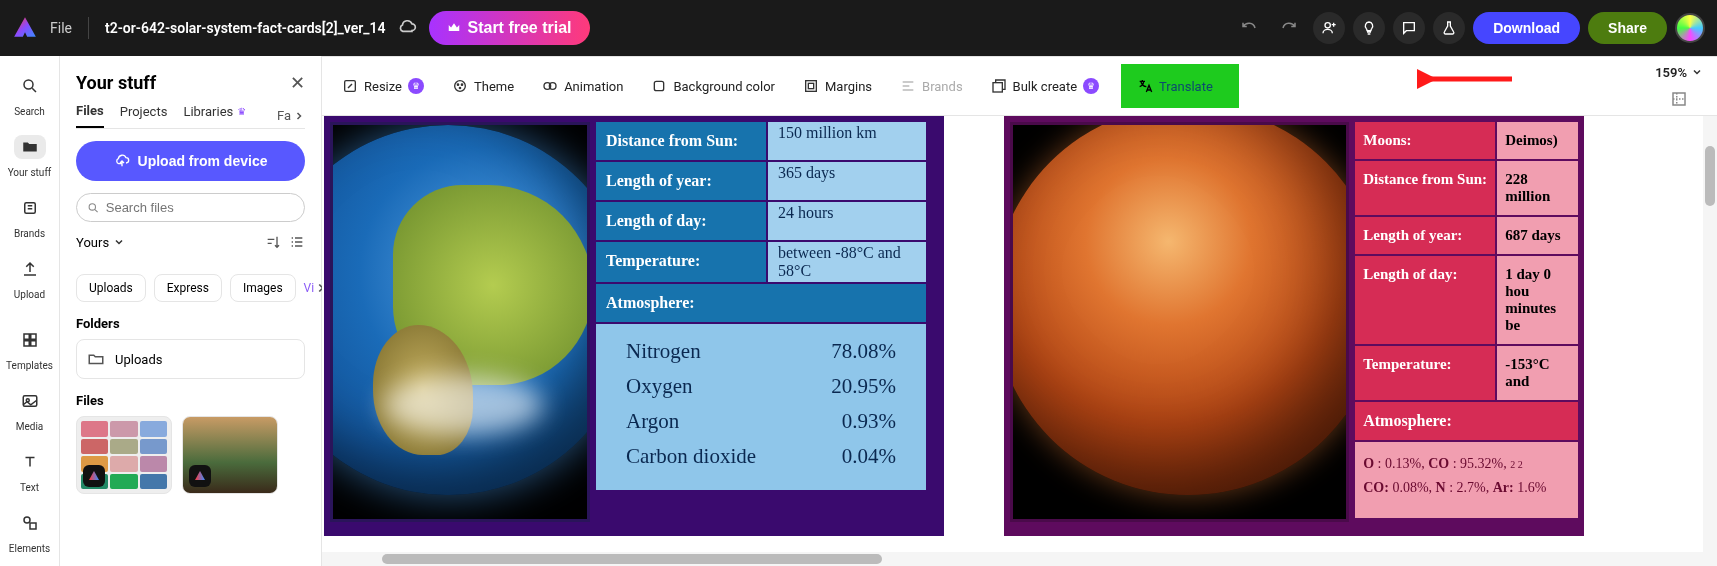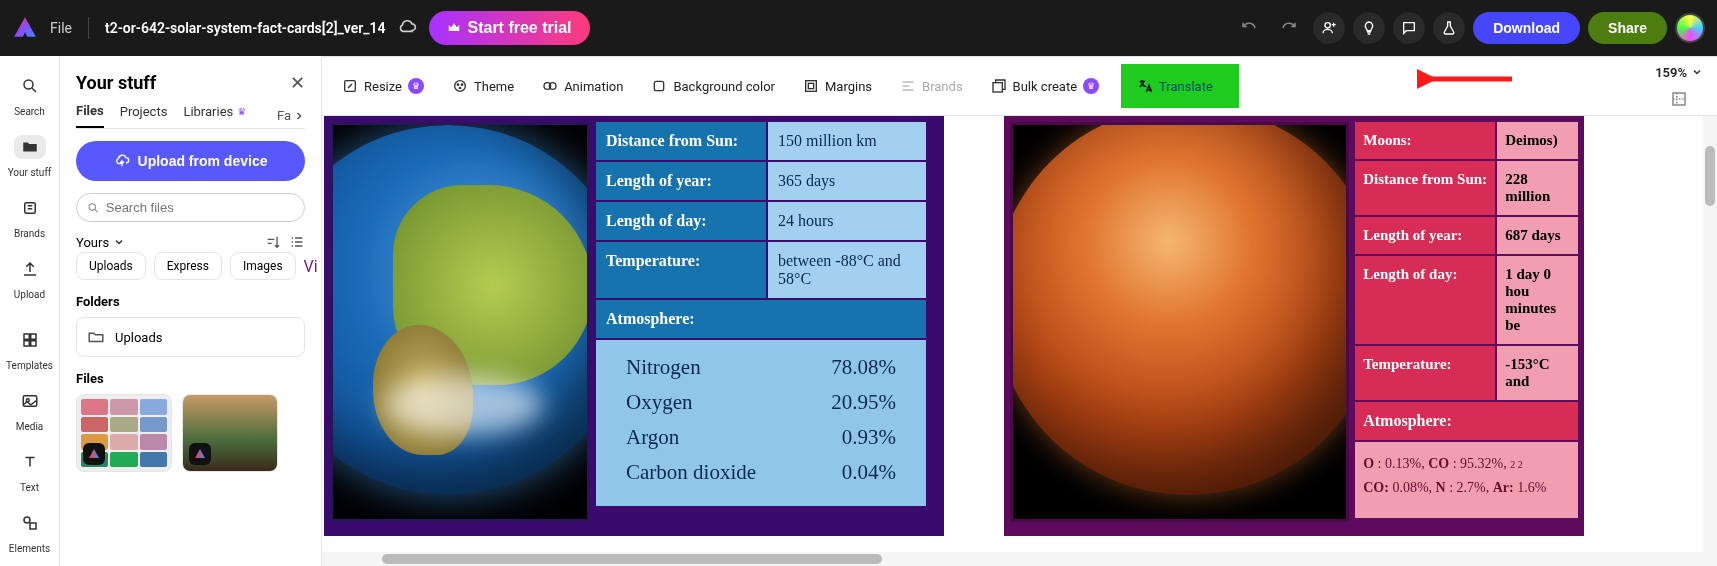--- a/index.html
+++ b/index.html
@@ -86,21 +86,21 @@
   background:#5858ff; color:#fff; border:none; border-radius:24px;
   padding:12px; font-size:14px; font-weight:600; width:100%;
   display:flex; align-items:center; justify-content:center; gap:8px; cursor:pointer;
   margin-bottom:12px;
 }
 .search-wrap {
   display:flex; align-items:center; gap:6px; border:1px solid #ccc; border-radius:20px;
   padding:6px 10px; margin-bottom:12px;
 }
 .search-input { border:none; outline:none; font-size:13px; width:100%; background:transparent; }
-.row-justify { display:flex; align-items:center; justify-content:space-between; margin-bottom:2px; }
+.row-justify { display:flex; align-items:center; justify-content:space-between; margin-bottom:24px; }
 .yours { font-size:13px; display:flex; align-items:center; gap:4px; cursor:pointer; }
 .iconpair { display:flex; gap:8px; color:#555; }
 .chips { display:flex; gap:8px; margin-bottom:14px; align-items:center; position:relative; }
 .chip { padding:6px 12px; border-radius:8px; font-size:12px; cursor:pointer; border:1px solid #e5e5e5; background:#fff; white-space:nowrap; }
 .chip-more { cursor:pointer; color:#555; }
 .section-label { font-size:13px; font-weight:700; margin-bottom:8px; }
 .folder-row {
   display:flex; align-items:center; gap:10px; padding:10px; border:1px solid #e5e5e5;
   border-radius:8px; cursor:pointer; margin-bottom:14px; font-size:13px;
 }
@@ -161,21 +161,21 @@
 .earth-land1 { position:absolute; width:200px; height:200px; left:130px; top:60px; background:radial-gradient(#b4cc50,#6a8b2a); border-radius:40% 60% 55% 45%; }
 .earth-land2 { position:absolute; width:100px; height:130px; left:110px; top:200px; background:radial-gradient(#c5b060,#7a6a2a); border-radius:50% 60% 40% 55%; }
 .earth-cloud { position:absolute; width:160px; height:60px; left:120px; top:250px; background:rgba(255,255,255,.6); filter:blur(12px); border-radius:50%; }
 
 .fact-table {
   width:330px; margin-left:6px; font-family:"Comic Sans MS", cursive; color:#0a2850;
   display:flex; flex-direction:column; gap:2px;
 }
 .ft-row { display:flex; gap:2px; }
 .ft-label { width:170px; background:#1773ad; color:#fff; padding:10px 10px; font-size:16px; font-weight:600; }
-.ft-value { flex:1; background:#a2d0ee; padding:10px 10px; font-size:16px; }
+.ft-value { flex:1; background:#a2d0ee; padding:2px 10px; font-size:16px; }
 .ft-full { background:#1773ad; color:#fff; padding:10px 10px; font-size:16px; font-weight:600; }
 .atmo-body { background:#8fc6ea; padding:10px 12px 16px; }
 .atmo-row { display:flex; justify-content:space-between; padding:5px 18px; font-size:21px; font-family:"Comic Sans MS",cursive; color:#0a2850; }
 
 
 .mars-page { width:580px; background:#5e0b5e; padding:6px; height:420px; overflow:hidden; position:relative; }
 .mars-img-wrap { width:350px; height:400px; background:#000; position:relative; overflow:hidden; border:3px solid #4a0a4a; }
 .mars-img {
   position:absolute; left:-20px; top:-20px; width:390px; height:390px; border-radius:50%;
   background: radial-gradient(circle at 45% 35%, #f5b76f 0%, #e07530 25%, #b34514 55%, #6a1f06 100%);
@@ -384,21 +384,21 @@
         <svg width="16" height="16" viewBox="0 0 24 24" fill="none" stroke="#555" stroke-width="2">
             <path d="M4 6h2M4 12h2M4 18h2M9 6h11M9 12h11M9 18h11"></path>
           </svg>
       </span>
     </div>
     <div class="chips">
       <span class="chip">Uploads</span>
       <span class="chip">Express</span>
       <span class="chip">Images</span>
       <span class="chip-more" style="display:flex;align-items:center">
-        <span style="color:#701a75;font-size:16px">Vi</span>
+        <span style="color:#8b5cf6;font-size:12px">Vi</span>
         <svg width="14" height="14" viewBox="0 0 24 24" fill="none" stroke="#555" stroke-width="3">
             <path d="M9 6l6 6-6 6"></path>
           </svg>
       </span>
     </div>
     <div class="section-label">Folders</div>
     <div class="folder-row">
       <svg width="18" height="18" viewBox="0 0 24 24" fill="none" stroke="#555" stroke-width="2">
           <path d="M3 7h6l2 2h10v9H3z"></path>
         </svg>

